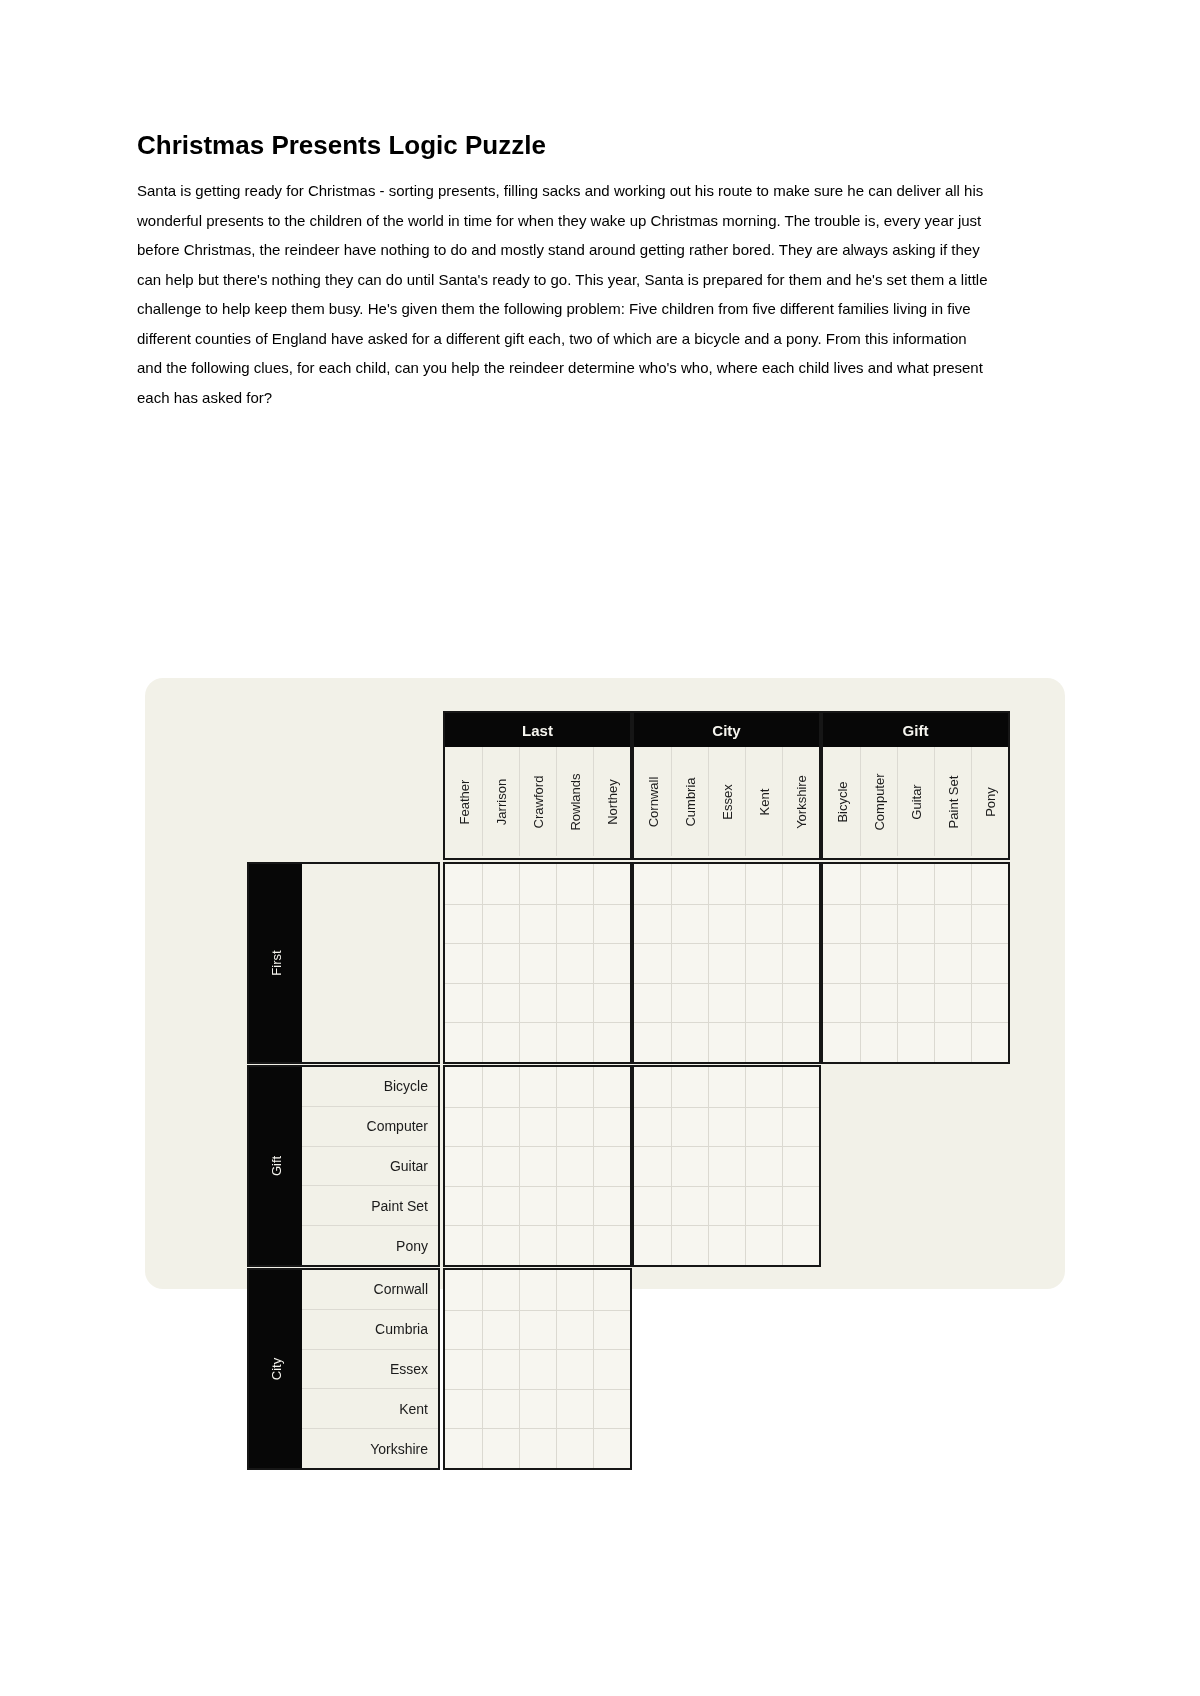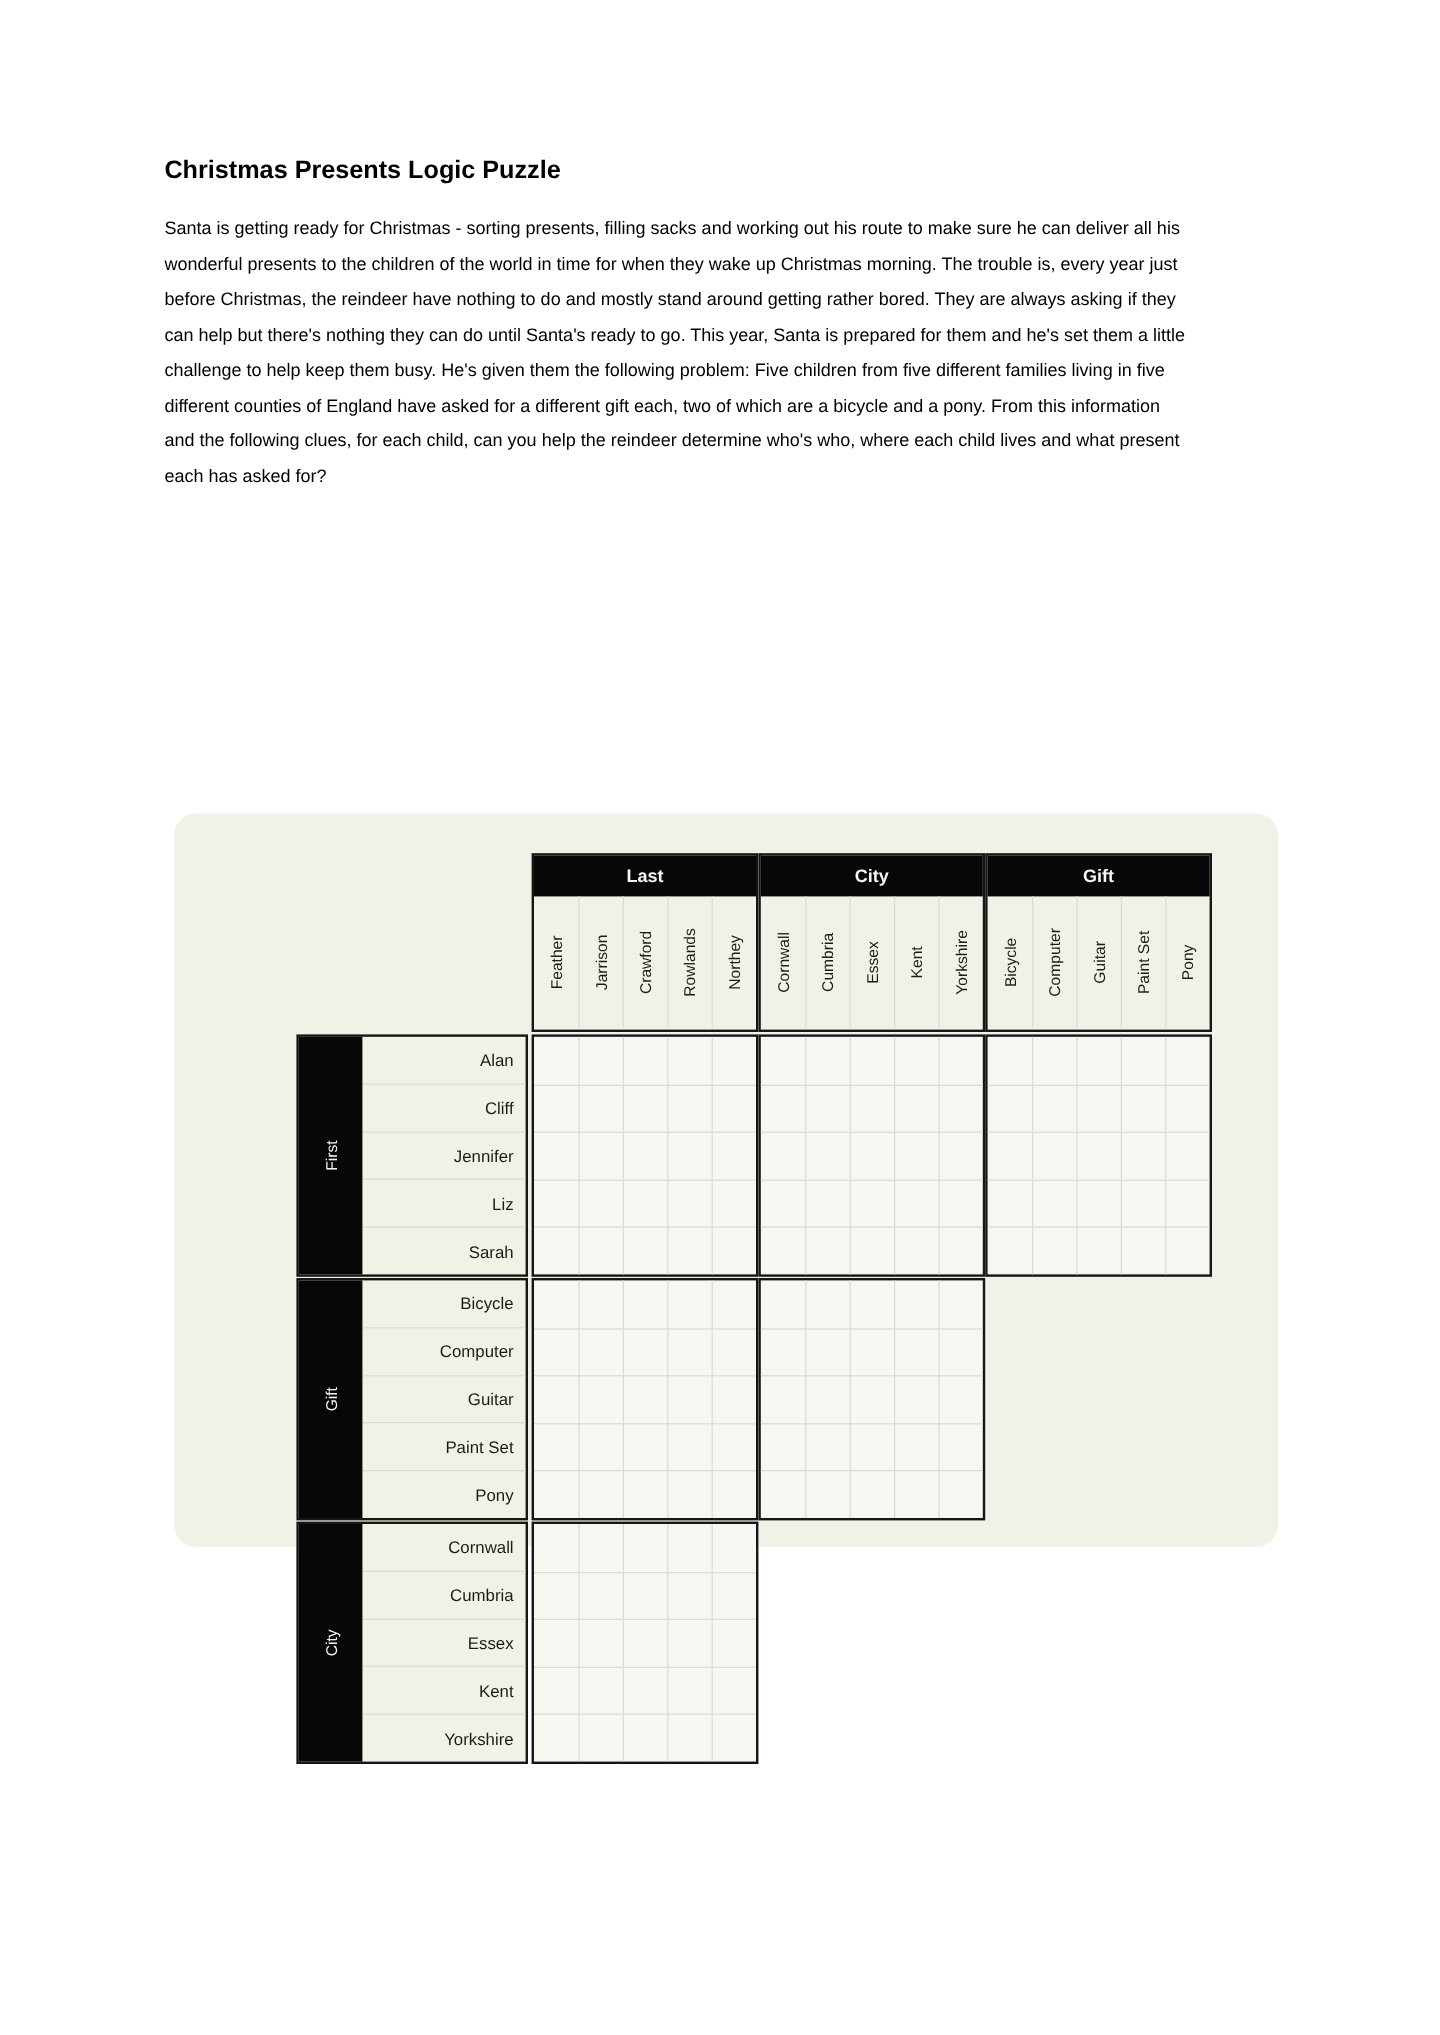--- a/index.html
+++ b/index.html
@@ -4,21 +4,21 @@
 <style>
   * { margin:0; padding:0; box-sizing:border-box; }
   html,body { background:#ffffff; }
   body {
     position:relative; width:1200px; height:1696px;
     font-family:"Liberation Sans", sans-serif; color:#000;
     overflow:hidden;
   }
   .title {
     position:absolute; left:137px; top:130px;
-    font-size:21px; font-weight:bold; color:#000;
+    font-size:26px; font-weight:bold; color:#000;
   }
   .intro {
     position:absolute; left:137px; top:176px; width:852px;
     font-size:15px; line-height:29.5px; color:#000;
   }
   .panel {
     position:absolute; left:145px; top:678px; width:920px; height:611px;
     background:#f2f1e8;
     border-radius:18px;
   }
@@ -132,27 +132,20 @@
             </div>
             <div class="hslot">
               <span class="vtext">Pony</span>
             </div>
           </div>
         </div>
         <div class="rbox" style="top: 184px;">
           <div class="vband">
             <span class="vtext light">First</span>
           </div>
-          <div class="names">
-            <div class="name">Alan</div>
-            <div class="name">Cliff</div>
-            <div class="name">Jennifer</div>
-            <div class="name">Liz</div>
-            <div class="name">Sarah</div>
-          </div>
         </div>
         <div class="cblock" style="left: 298px; top: 184px;">
           <div class="cell"></div>
           <div class="cell bl"></div>
           <div class="cell bl"></div>
           <div class="cell bl"></div>
           <div class="cell bl"></div>
           <div class="cell bt"></div>
           <div class="cell bl bt"></div>
           <div class="cell bl bt"></div>

